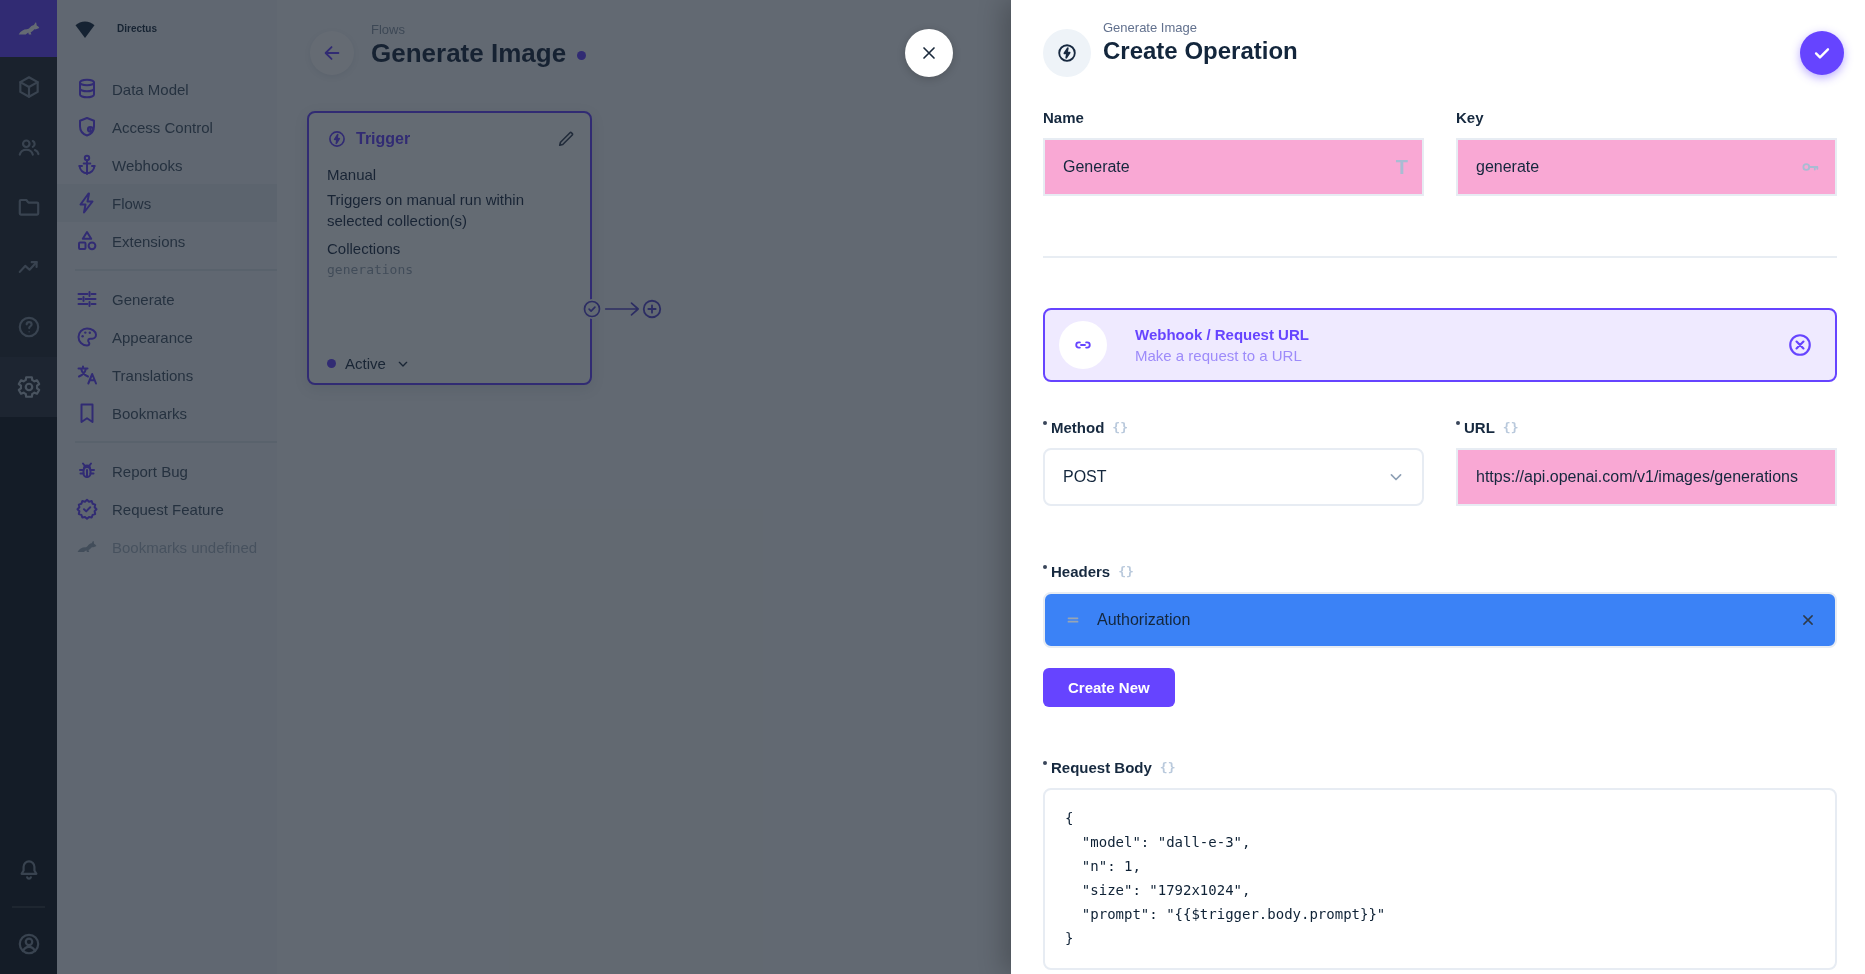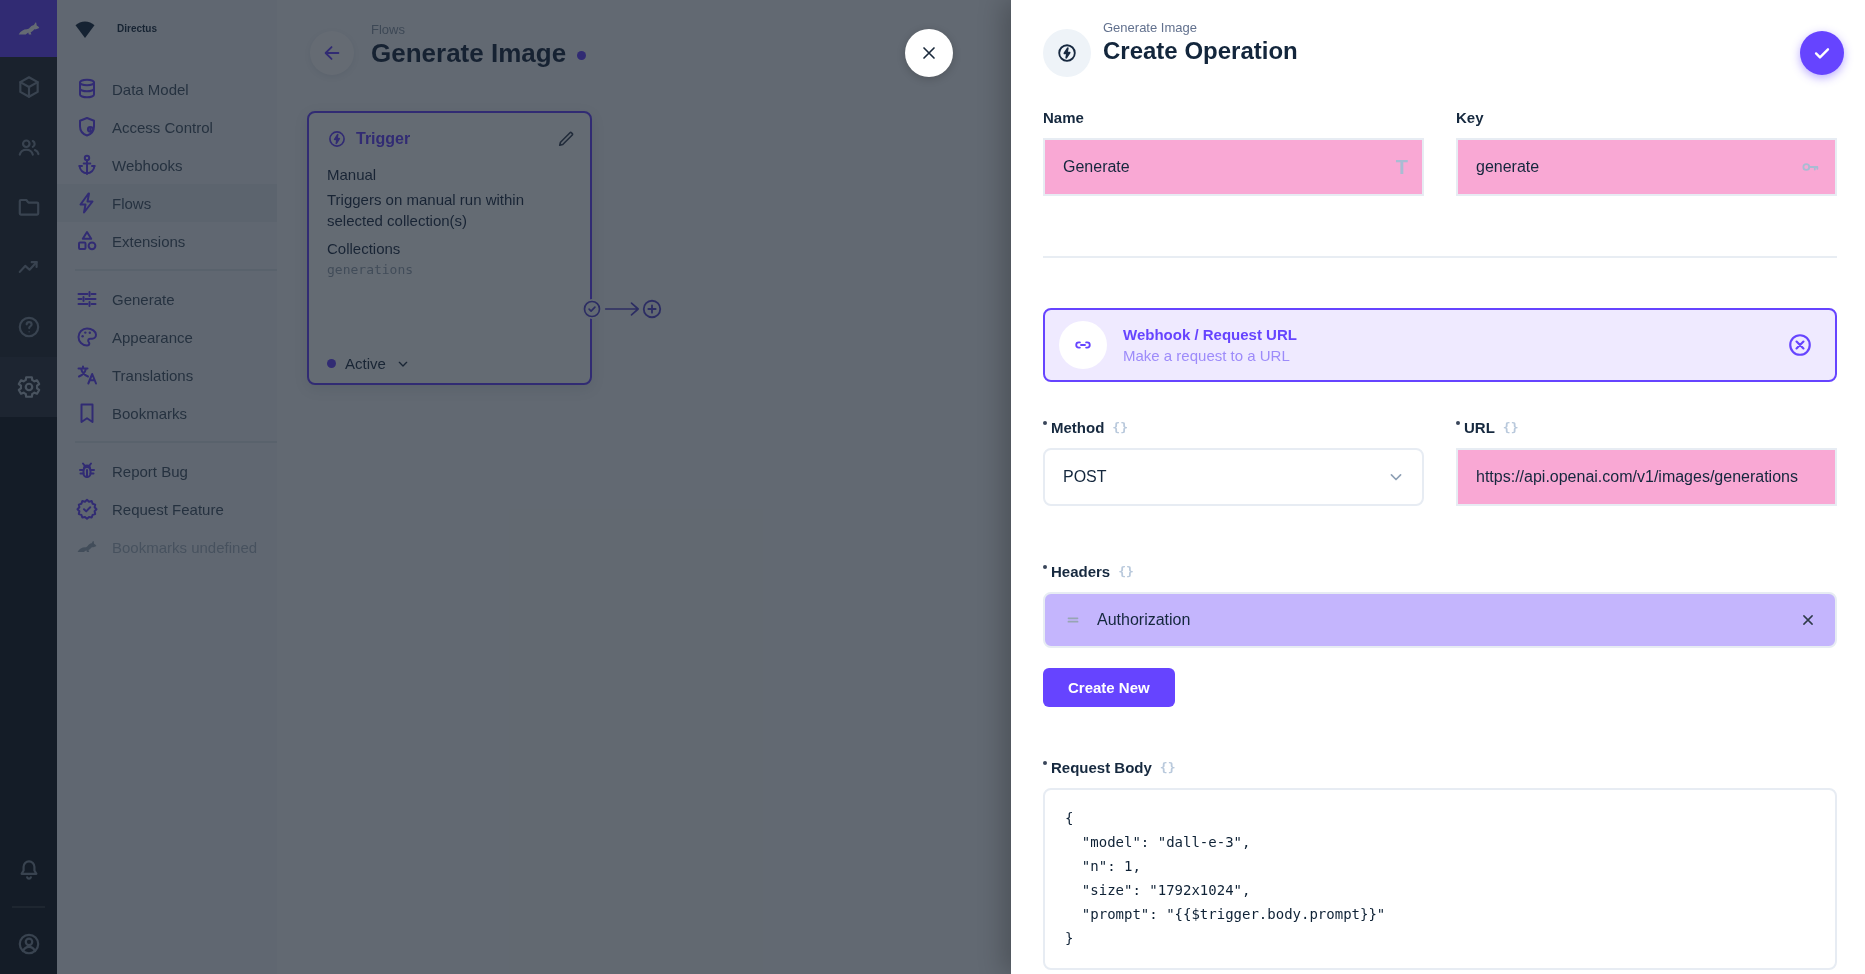--- a/index.html
+++ b/index.html
@@ -99,27 +99,27 @@
     font-size:16px; color:#14273D; cursor:pointer; }
   .select svg { width:20px; height:20px; color:#8EA0B5; }
 
   .dw-div { position:absolute; left:0; top:246px; width:794px; height:2px; background:#E8EDF3; }
 
   .webhook-card { position:absolute; left:0; top:298px; width:794px; height:74px; background:#EFEAFF;
     border:2px solid #6644FF; border-radius:8px; display:flex; align-items:center; padding:0 22px 0 14px; cursor:pointer; }
   .wh-circle { width:48px; height:48px; border-radius:50%; background:#FFFFFF; display:flex; align-items:center;
     justify-content:center; color:#6644FF; flex:none; }
   .wh-circle svg { width:22px; height:22px; }
-  .wh-texts { margin-left:16px; flex:1; }
+  .wh-texts { margin-left:28px; flex:1; }
   .wh-title { font-size:15px; font-weight:bold; color:#6644FF; }
   .wh-sub { font-size:15px; color:#9D8BFA; margin-top:4px; }
   .wh-deselect { width:26px; height:26px; color:#6644FF; flex:none; }
 
   .headers-sec { position:absolute; left:0; top:552px; width:794px; }
-  .hdr-item { margin-top:12px; height:56px; border:2px solid #E7ECF3; border-radius:8px; background:#c4b5fd;
+  .hdr-item { margin-top:12px; height:56px; border:2px solid #E7ECF3; border-radius:8px; background:#3b82f6;
     display:flex; align-items:center; padding:0 18px; }
   .hdr-item .drag { width:20px; height:20px; color:#97A5B4; cursor:grab; }
   .hdr-item .hv { font-size:16px; color:#14273D; margin-left:14px; flex:1; }
   .hdr-item .rm { width:18px; height:18px; color:#2E3A49; cursor:pointer; }
   .btn-primary { margin-top:20px; display:inline-flex; align-items:center; justify-content:center;
     height:39px; padding:10px 25px; background:#6644FF; color:#FFFFFF; font-size:15px; font-weight:bold;
     border:none; border-radius:6px; cursor:pointer; font-family:"Liberation Sans", sans-serif; }
 
   .body-sec { position:absolute; left:0; top:748px; width:794px; }
   .codebox { margin-top:12px; border:2px solid #E7ECF3; border-radius:8px; background:#FFFFFF;

